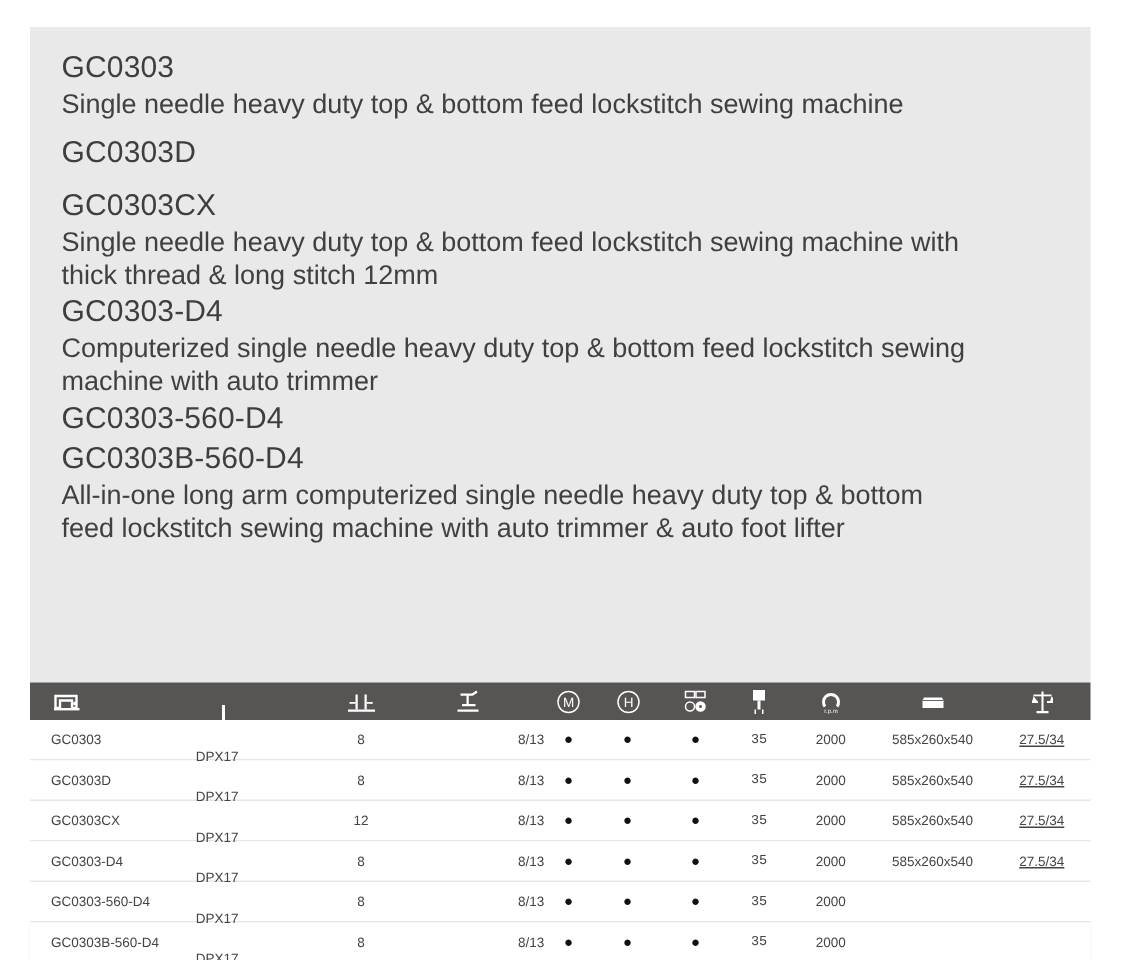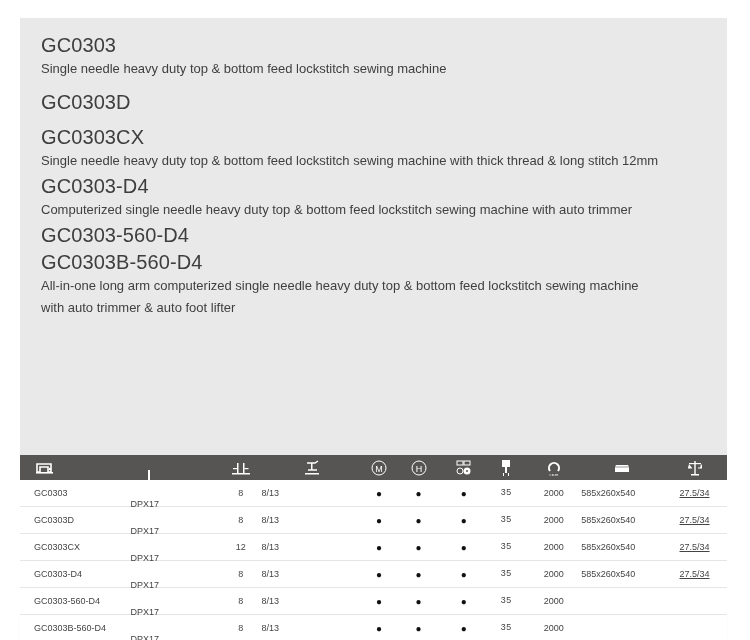--- a/index.html
+++ b/index.html
@@ -1,36 +1,36 @@
 <!DOCTYPE html>
 <html><head>
 <meta charset="utf-8">
 <style>
   html, body { margin:0; padding:0; background:#ffffff; }
   body { width:750px; height:640px; position:relative; overflow:hidden; font-family:"Liberation Sans", sans-serif; }
   .panel { position:absolute; left:20px; top:18px; width:707px; height:437px; background:#e9e9ea; }
   .models { position:absolute; left:21px; top:14px; width:680px; }
   .model { margin:0; }
   .model-name { font-size:20px; color:#3e3e3e; line-height:26px; letter-spacing:0.1px; }
-  .model-desc { font-size:13px; color:#404040; line-height:22px; }
+  .model-desc { font-size:18px; color:#404040; line-height:22px; }
   .table { position:absolute; left:20px; top:455px; width:707px; }
   .thead { height:25px; background:#575554; display:flex; align-items:center; }
   .row { height:26px; display:flex; align-items:center; background:#fff; border-bottom:1px solid #e6e6e6; font-size:9px; color:#444; }
   .row:last-child { border-bottom:1px solid #e8e8e8; box-shadow:0 1px 2px rgba(0,0,0,0.06); }
   .cell { box-sizing:border-box; }
   .c0 { width:108px; padding-left:14px; }
   .c1 { width:95px; padding-left:4px;margin-top:21px; }
   .c2 { width:42px; text-align:center; }
-  .c3 { width:103px; text-align:left; }
+  .c3 { width:103px; text-align:right; }
   .c4 { width:33px; text-align:center; }
   .c5 { width:47px; text-align:center; }
   .c6 { width:45px; text-align:center; }
   .c7 { width:41px; text-align:center;font-family:Liberation Mono, monospace; }
   .c8 { width:56px; text-align:center; }
-  .c9 { width:82px; }
+  .c9 { width:82px; text-align:center; }
   .c10 { width:66px; text-align:center;text-decoration:underline; }
   .thead .cell { display:flex; justify-content:center; align-items:center; height:25px; }
   .thead .c0 { justify-content:flex-start; padding-left:16px; }
   .thead .c1 { justify-content:flex-start; padding-left:20px; }
   .dot { font-size:10px; color:#111; }
   svg { display:block; }
 </style>
 </head>
 <body>
 

